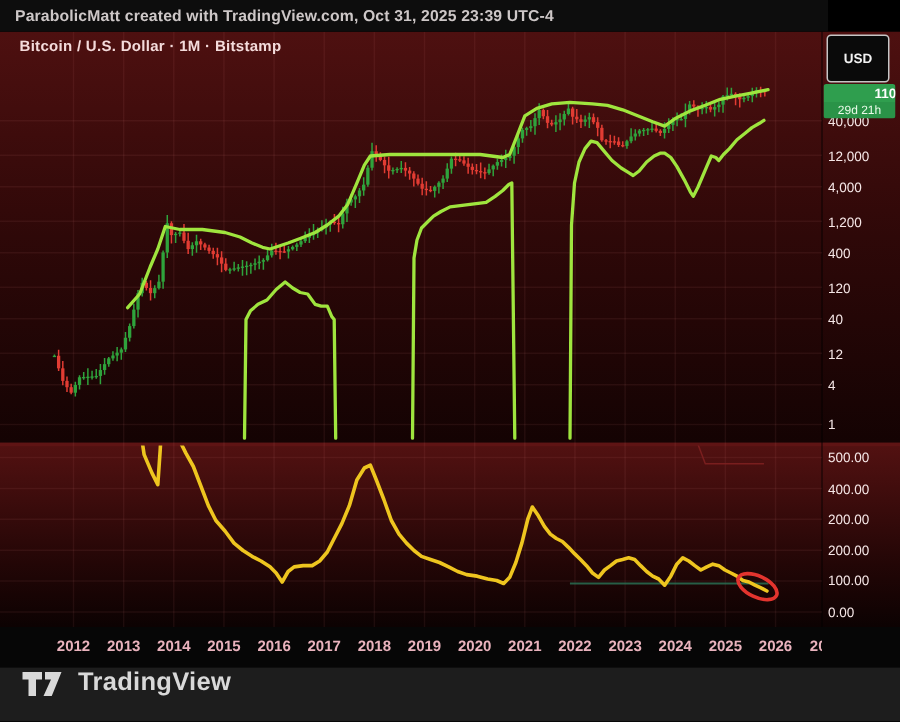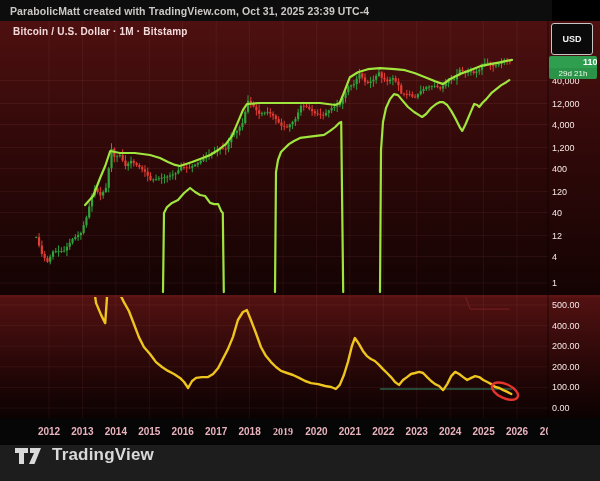--- a/index.html
+++ b/index.html
@@ -485,21 +485,21 @@
       <span class="tick" style="top: 403px;">0.00</span>
     </div>
   <div class="time-axis" id="time-axis">
       <span class="year-label" style="left: 49px;">2012</span>
       <span class="year-label" style="left: 82.43px;">2013</span>
       <span class="year-label" style="left: 115.86px;">2014</span>
       <span class="year-label" style="left: 149.29px;">2015</span>
       <span class="year-label" style="left: 182.72px;">2016</span>
       <span class="year-label" style="left: 216.15px;">2017</span>
       <span class="year-label" style="left: 249.58px;">2018</span>
-      <span class="year-label" style="left: 283.01px; font-family: Liberation Serif, serif;">2019</span>
+      <span class="year-label" style="left: 283.01px;">2019</span>
       <span class="year-label" style="left: 316.44px;">2020</span>
       <span class="year-label" style="left: 349.87px;">2021</span>
       <span class="year-label" style="left: 383.3px;">2022</span>
       <span class="year-label" style="left: 416.73px;">2023</span>
       <span class="year-label" style="left: 450.16px;">2024</span>
       <span class="year-label" style="left: 483.59px;">2025</span>
       <span class="year-label" style="left: 517.02px;">2026</span>
       <span class="year-label" style="left: 545.435px;">20</span>
     </div>
 

